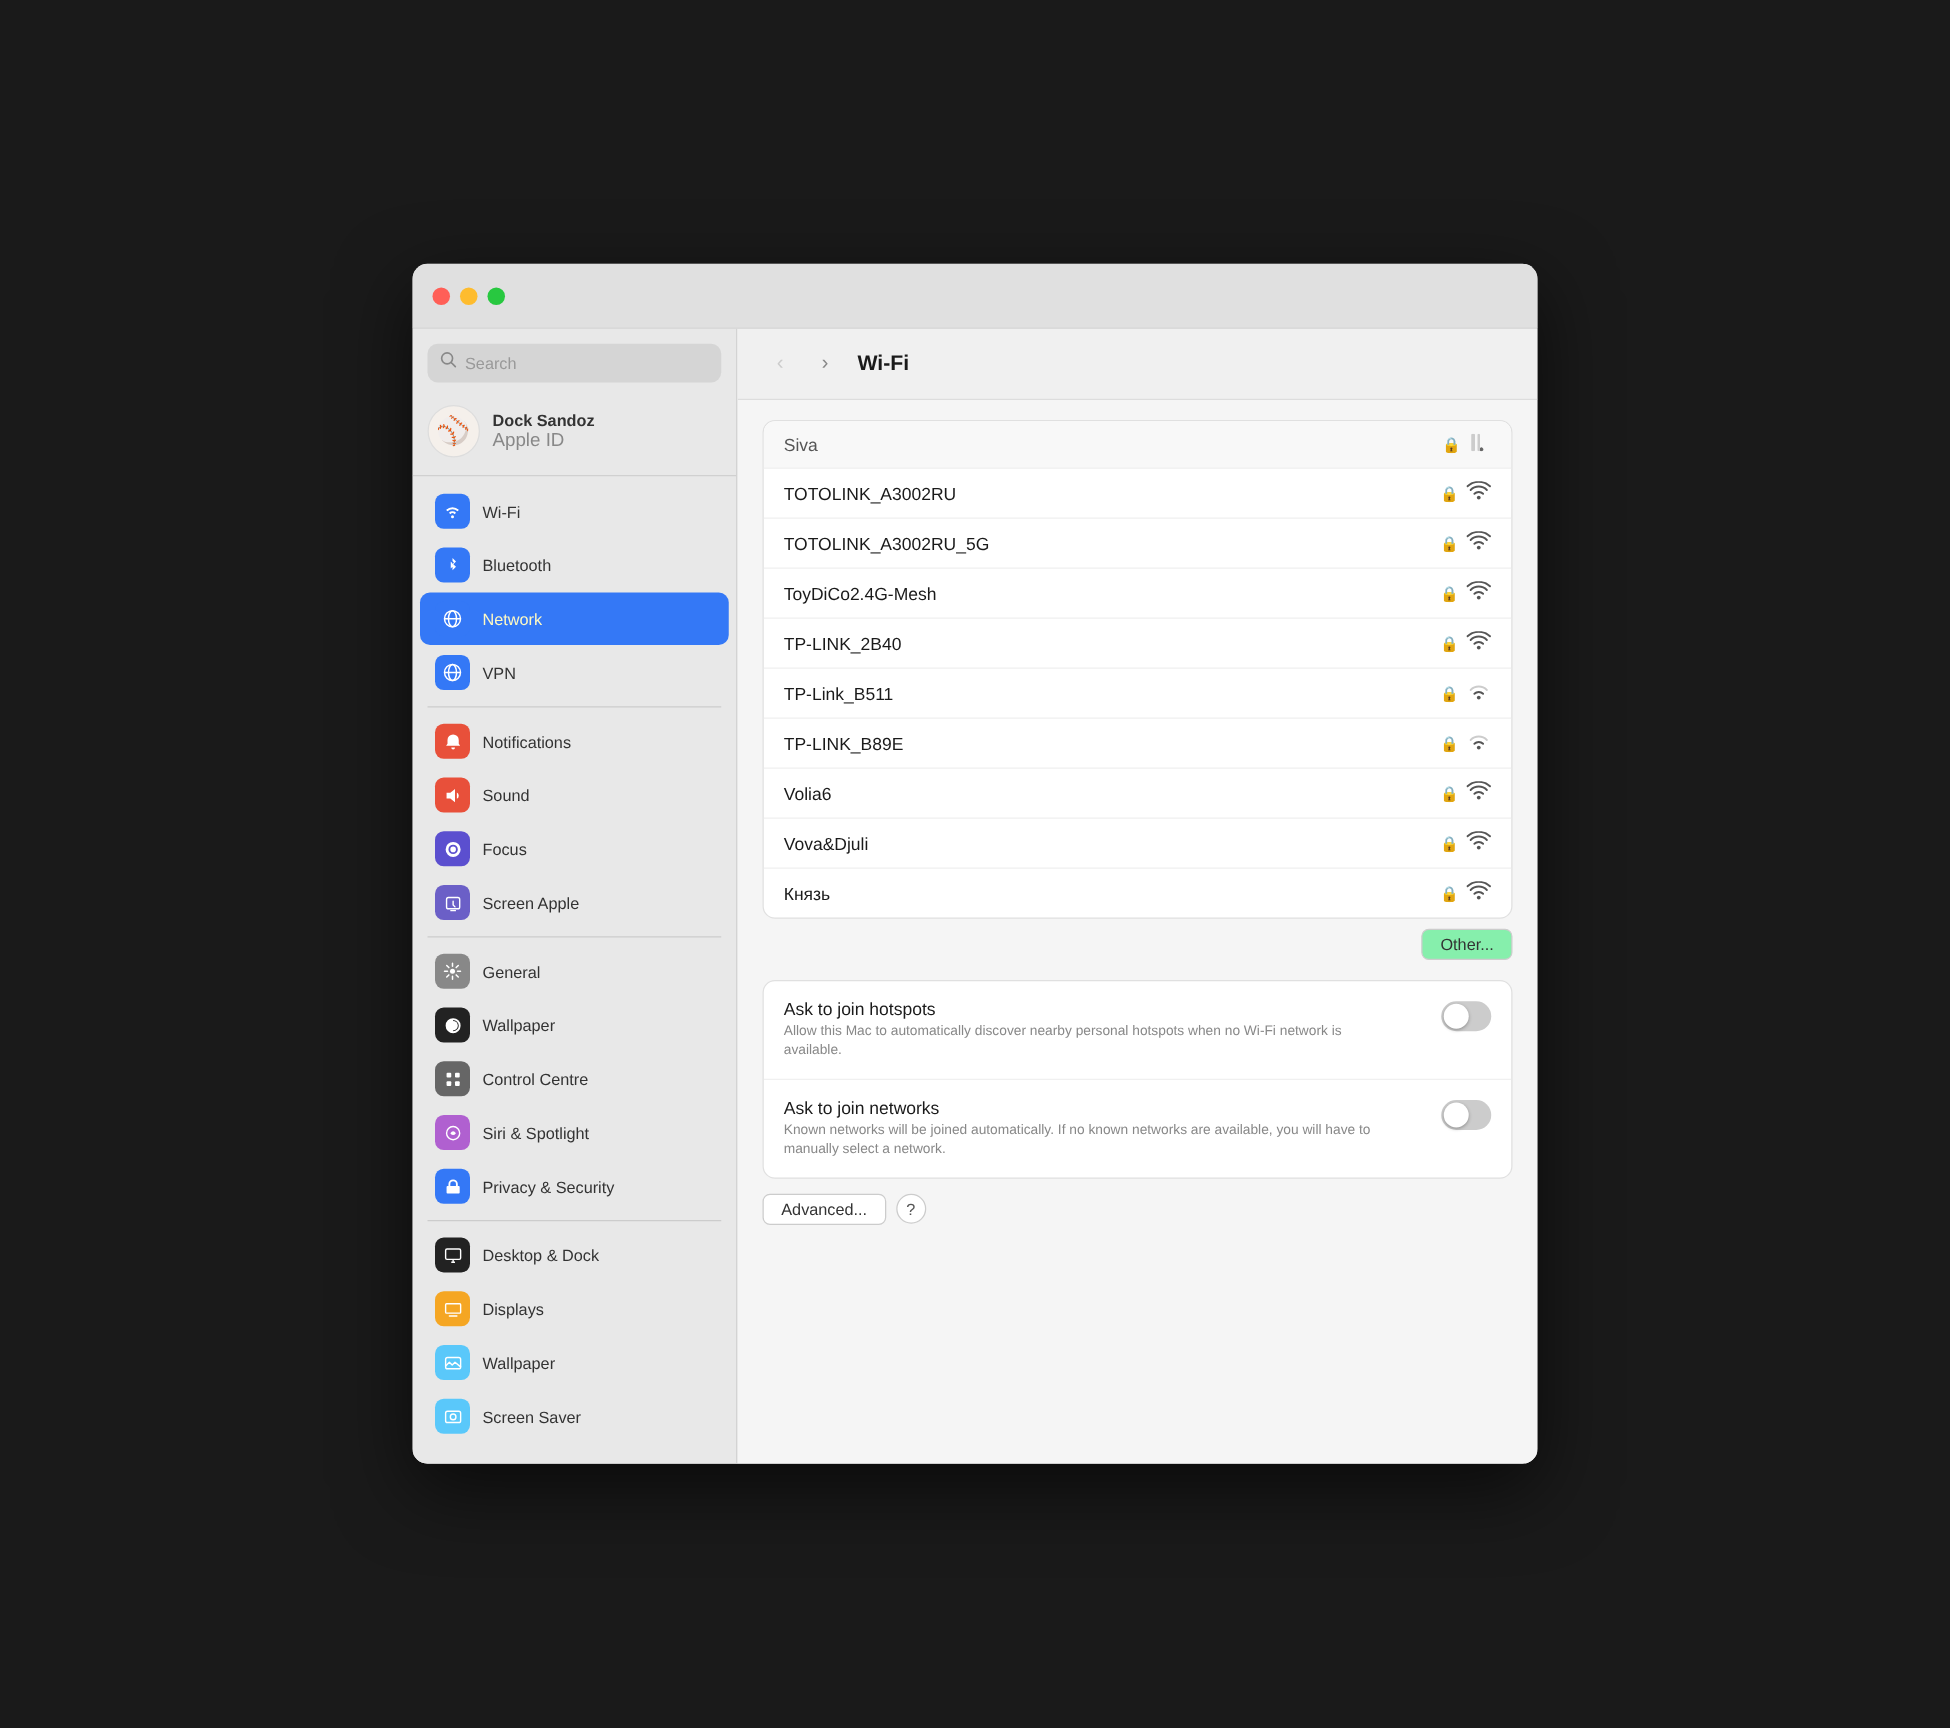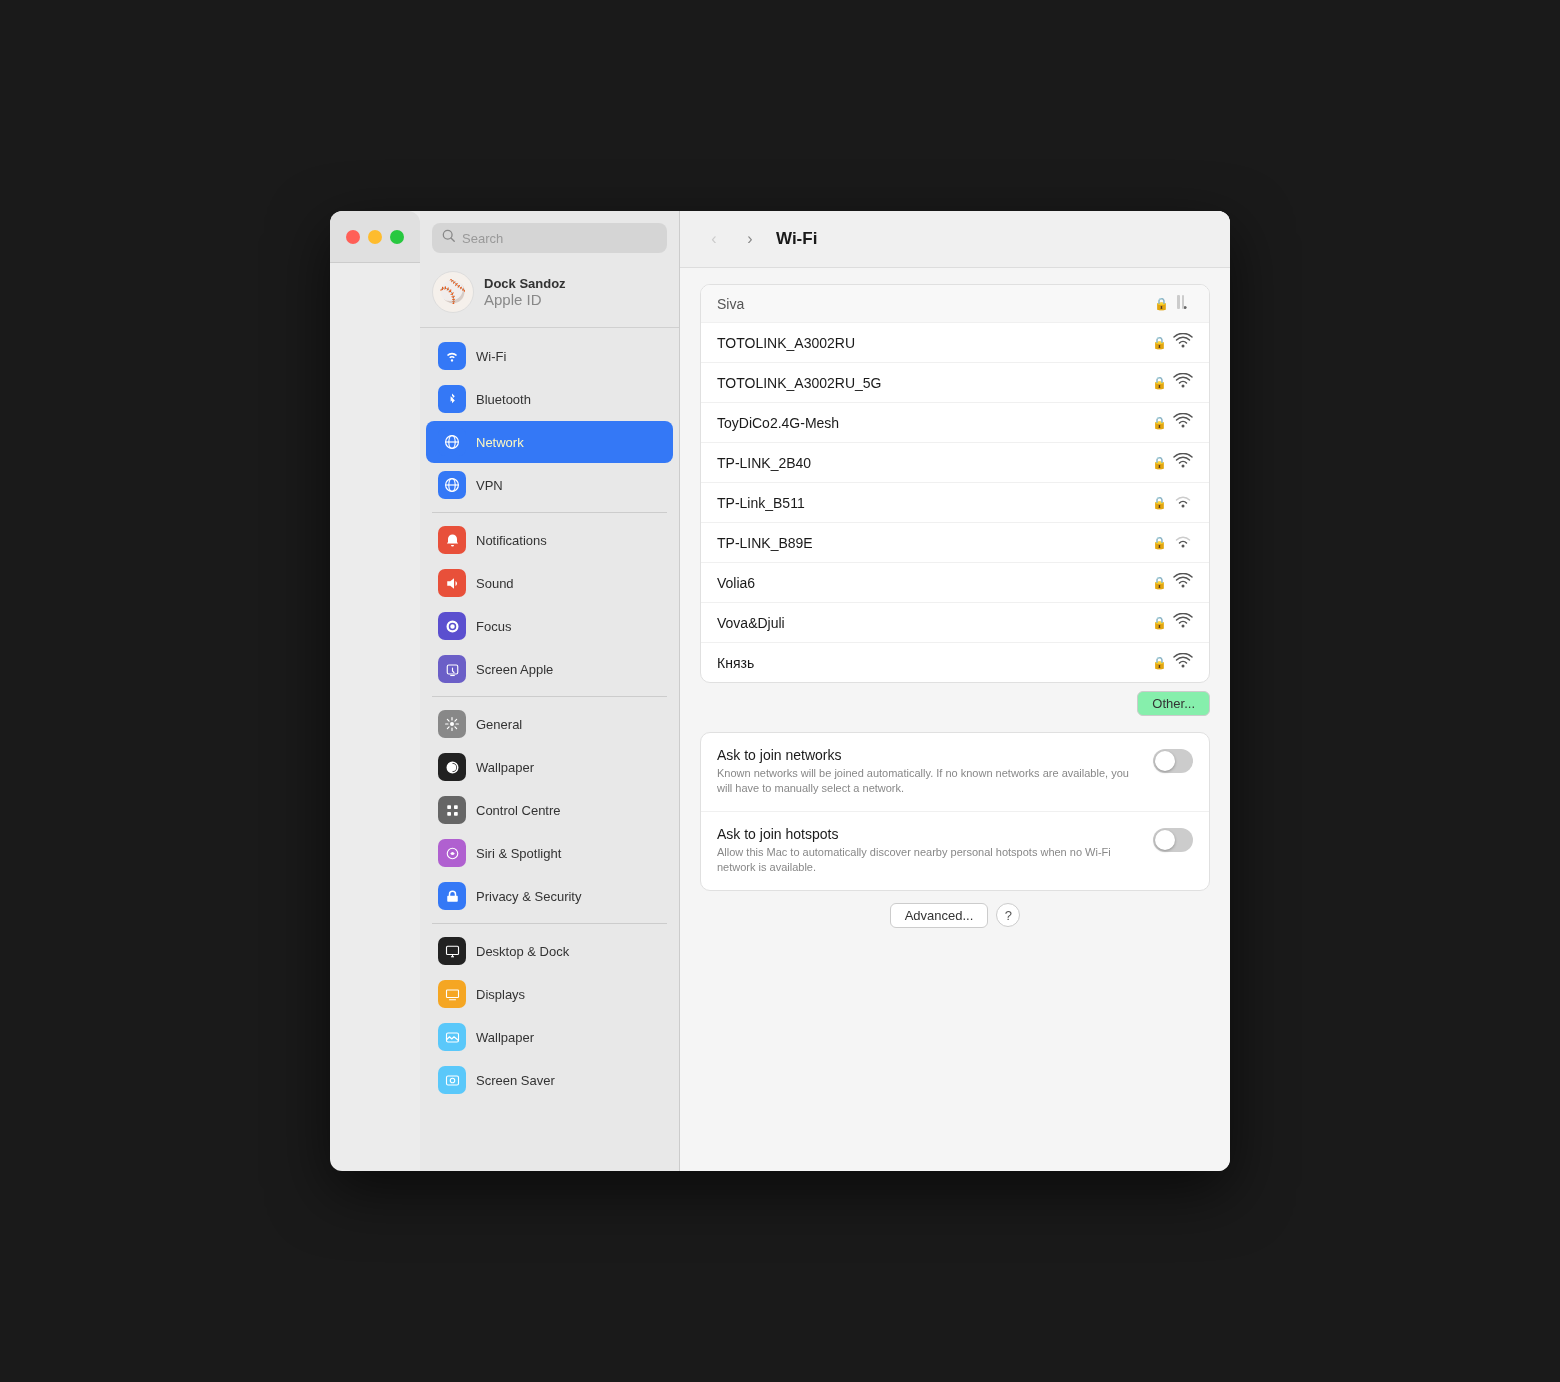--- a/index.html
+++ b/index.html
@@ -11,21 +11,21 @@
       min-height: 100vh;
       font-family: -apple-system, BlinkMacSystemFont, 'SF Pro Text', 'Helvetica Neue', sans-serif;
     }
     .window {
       width: 900px;
       height: 960px;
       background: #ececec;
       border-radius: 12px;
       box-shadow: 0 20px 60px rgba(0,0,0,0.6);
       display: flex;
-      flex-direction: row;
+      flex-direction: column;
       overflow: hidden;
     }
     .titlebar {
       height: 52px;
       background: #e0e0e0;
       display: flex;
       align-items: center;
       padding: 0 16px;
       border-radius: 12px 12px 0 0;
       border-bottom: 1px solid #ccc;
@@ -241,21 +241,21 @@
       width: 20px;
       height: 20px;
       background: #fff;
       border-radius: 50%;
       top: 2px;
       left: 2px;
       box-shadow: 0 1px 3px rgba(0,0,0,0.3);
     }
     .bottom-bar {
       display: flex;
-      justify-content: center;
+      justify-content: flex-start;
       align-items: center;
       padding: 12px 20px 16px;
       gap: 8px;
     }
     .advanced-btn {
       background: #fff;
       border: 1px solid #ccc;
       border-radius: 6px;
       padding: 4px 14px;
       font-size: 13px;
@@ -611,33 +611,33 @@
         </div>
 
         <div class="other-btn-container">
           <button class="other-btn">Other...</button>
         </div>
 
         <div class="toggle-section">
 
           <div class="toggle-row">
             <div class="toggle-text">
+              <div class="toggle-label">Ask to join hotspots</div>
+              <div class="toggle-desc">Allow this Mac to automatically discover nearby personal hotspots when no Wi-Fi network is available.</div>
+            </div>
+            <div class="toggle-switch"></div>
+          </div>
+
+          <div class="toggle-row">
+            <div class="toggle-text">
               <div class="toggle-label">Ask to join networks</div>
               <div class="toggle-desc">Known networks will be joined automatically. If no known networks are available, you will have to manually select a network.</div>
             </div>
             <div class="toggle-switch"></div>
           </div>
-
-          <div class="toggle-row">
-            <div class="toggle-text">
-              <div class="toggle-label">Ask to join hotspots</div>
-              <div class="toggle-desc">Allow this Mac to automatically discover nearby personal hotspots when no Wi-Fi network is available.</div>
-            </div>
-            <div class="toggle-switch"></div>
-          </div>
         </div>
 
         <div class="bottom-bar">
           <button class="advanced-btn">Advanced...</button>
           <div class="help-btn">?</div>
         </div>
       </div>
     </div>
   </div>
 </div>

